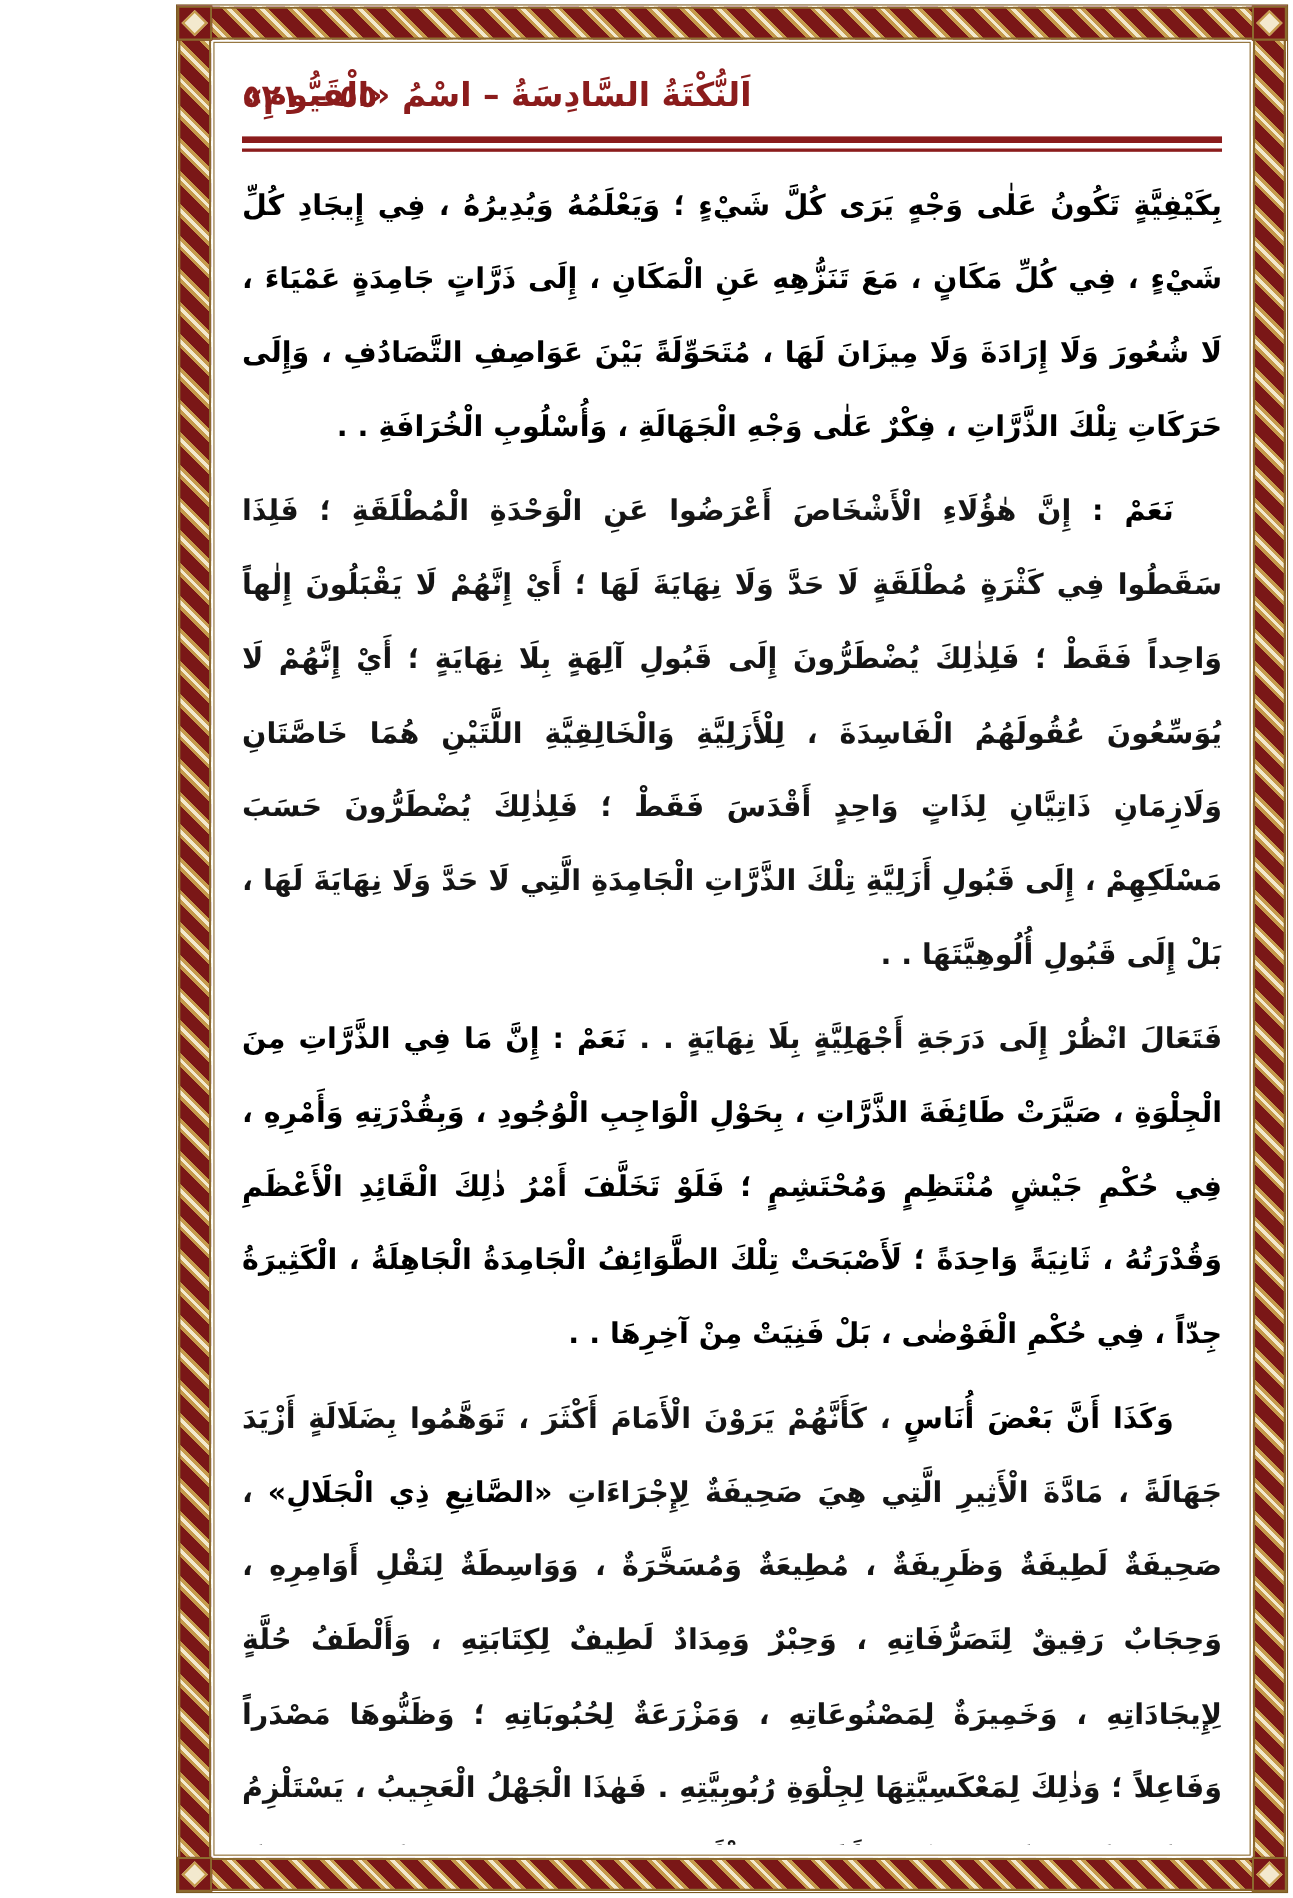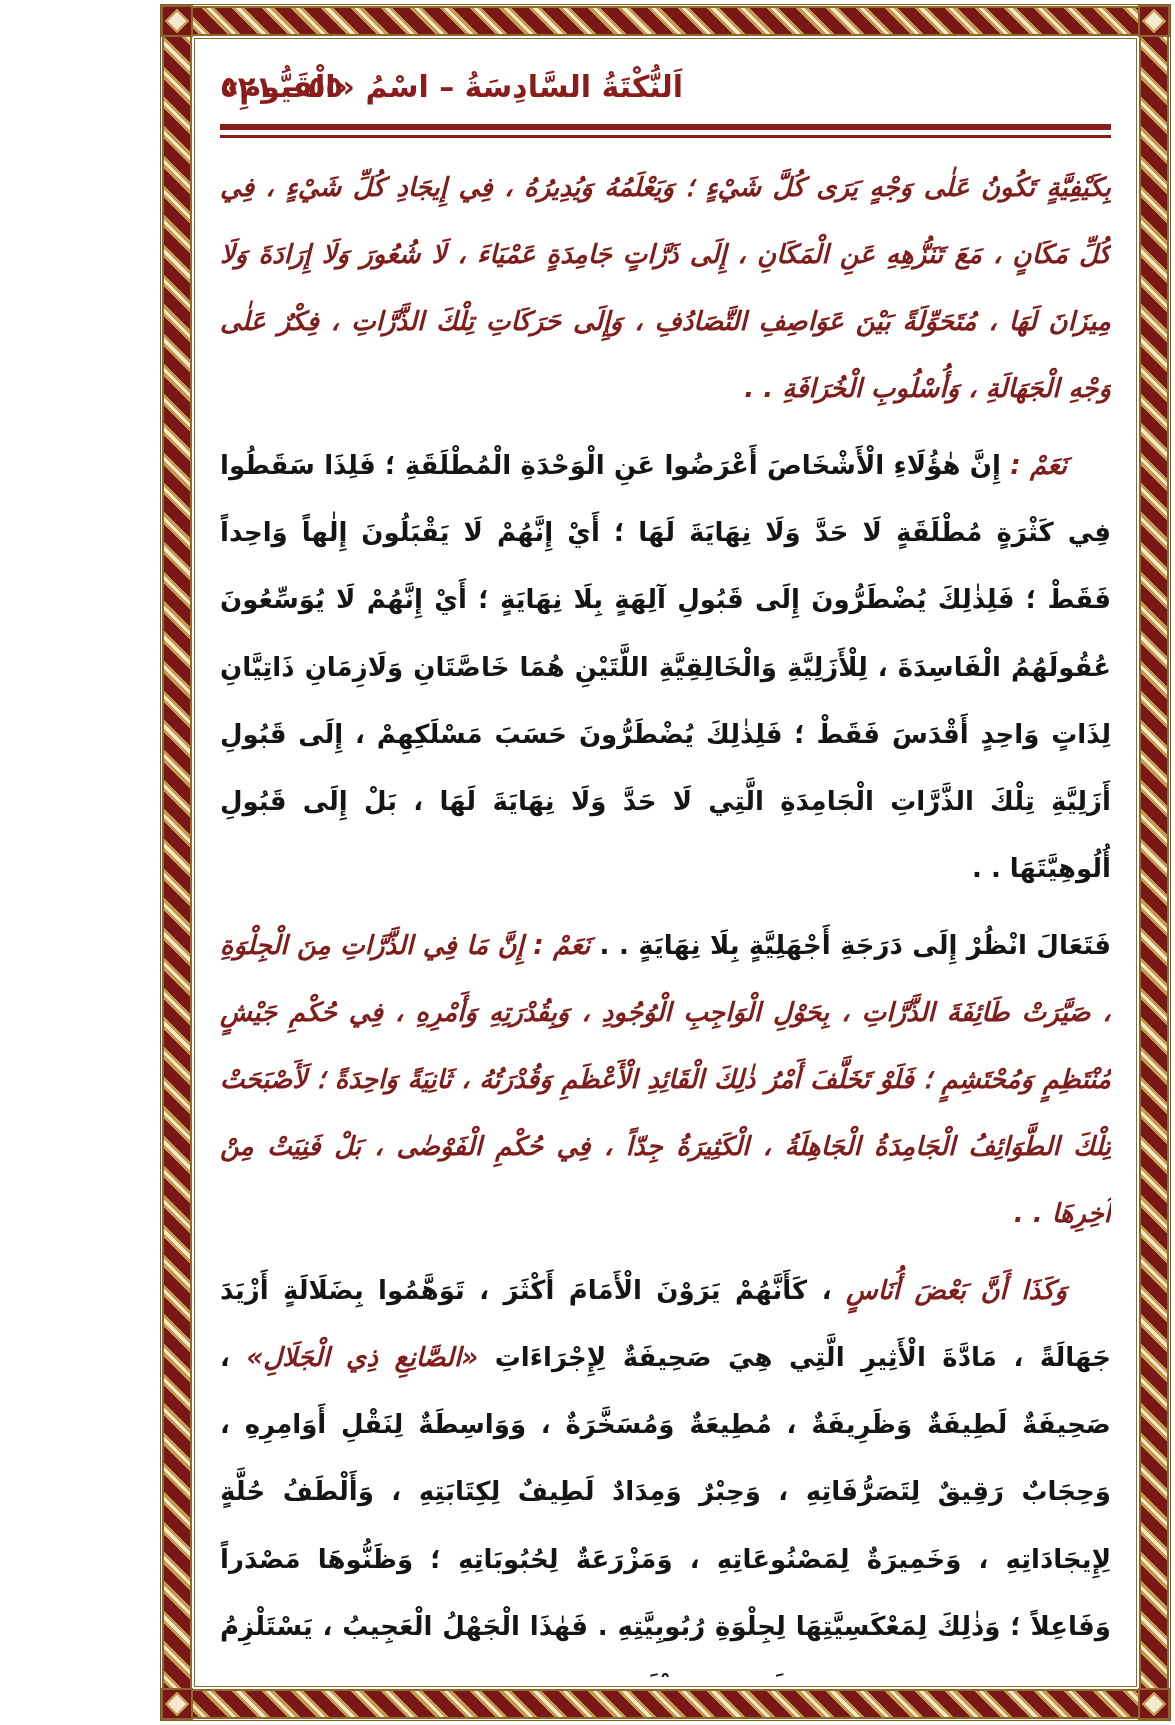--- a/index.html
+++ b/index.html
@@ -77,21 +77,21 @@
   .body {
     margin-top: 16px;
     font-size: 26px;
     font-weight: bold;
     line-height: 2.58;
     text-align: justify;
     color: #151515;
   }
   .para { margin: 0 0 10px 0; }
   .para.indent { text-indent: 44px; }
-  .red   { color: #7f1d1d; font-style: italic; }
+  .red   { color: #000000; }
   .black { color: #151515; }
 </style>
 </head>
 <body>
 
 <div class="page">
 
   <div class="frame-outline"></div>
   <div class="edge edge-top"></div>
   <div class="edge edge-bottom"></div>

